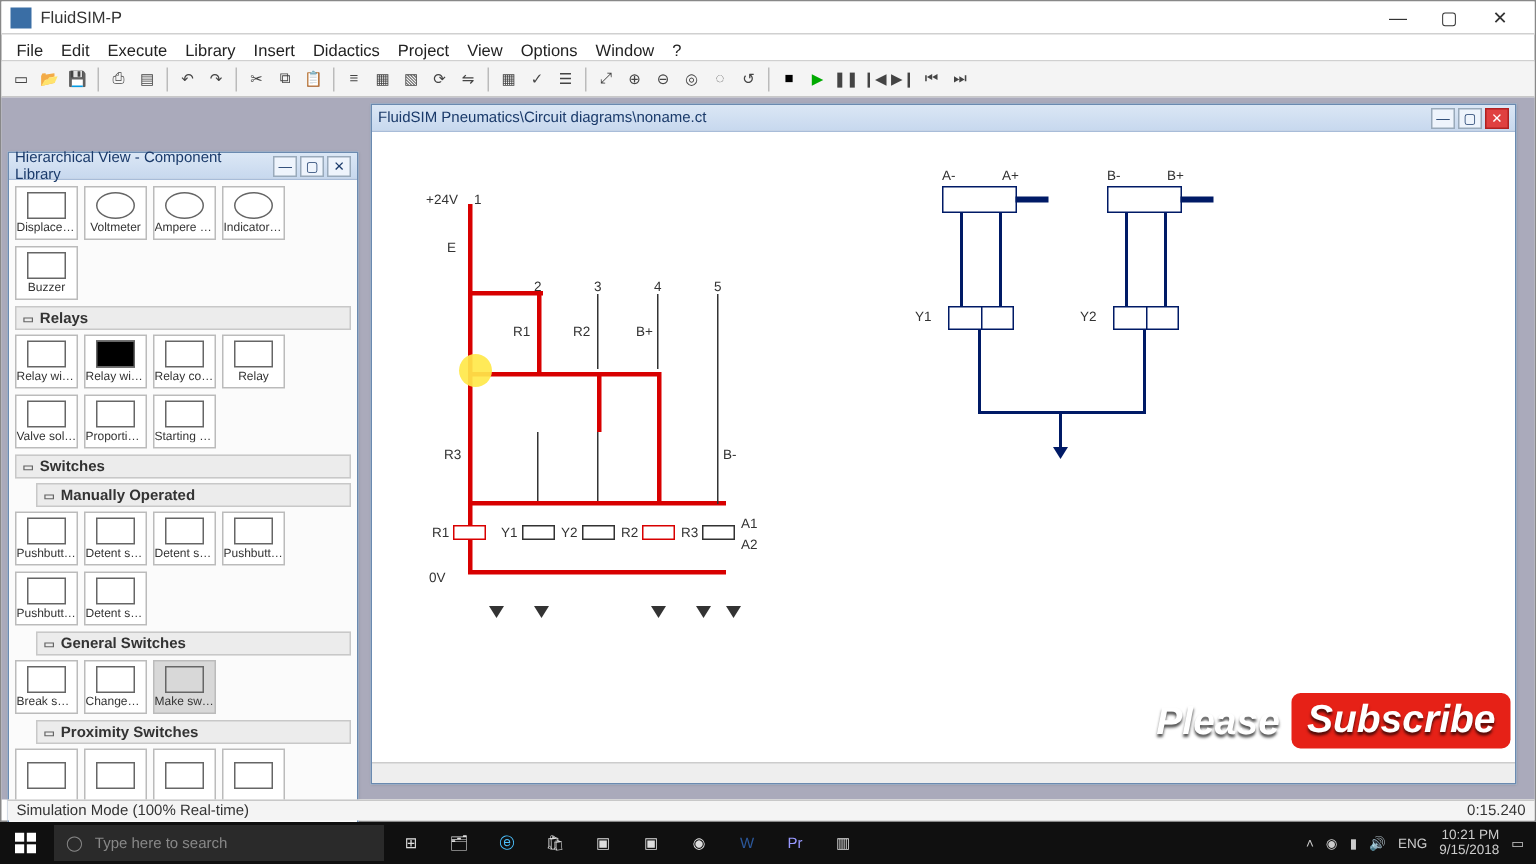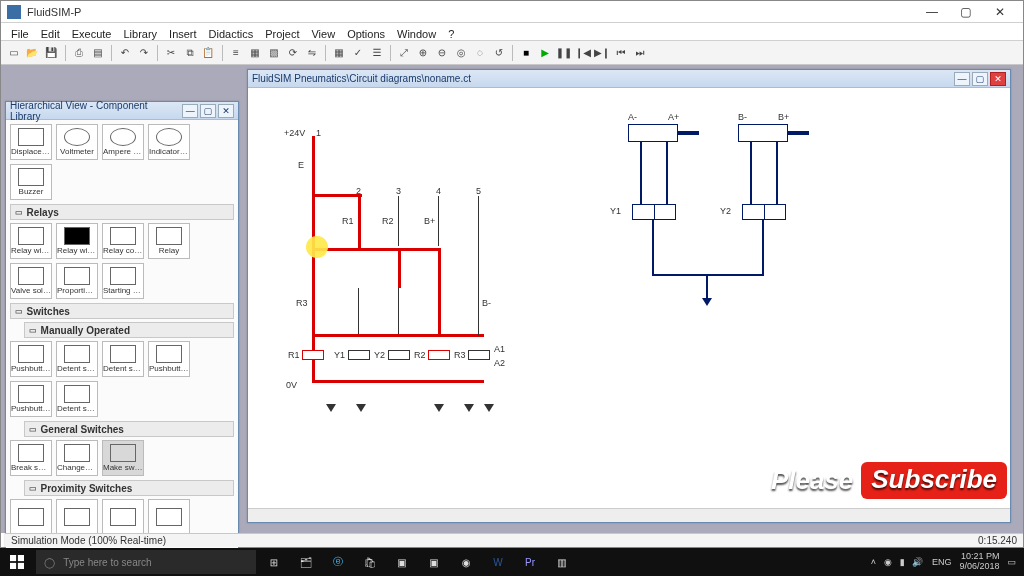--- a/index.html
+++ b/index.html
@@ -473,17 +473,17 @@
   <div class="tico" style="color:#9999ff">Pr</div>
   <div class="tico">▥</div>
   <div class="tray">
     <span>˄</span>
     <span>◉</span>
     <span>▮</span>
     <span>🔊</span>
     <span>ENG</span>
     <div class="clock">
       <div>10:21 PM</div>
-      <div>9/06/2018</div>
+      <div>9/15/2018</div>
     </div>
     <span>▭</span>
   </div>
 </div>
 
 </body></html>

